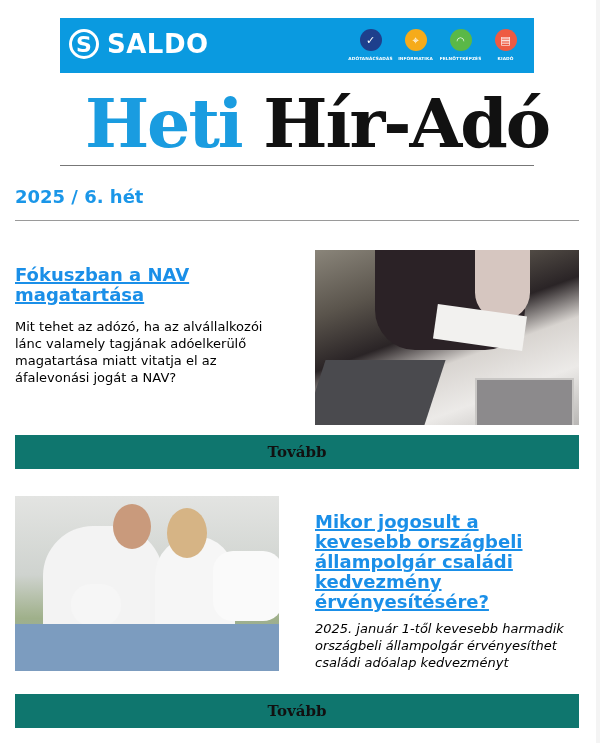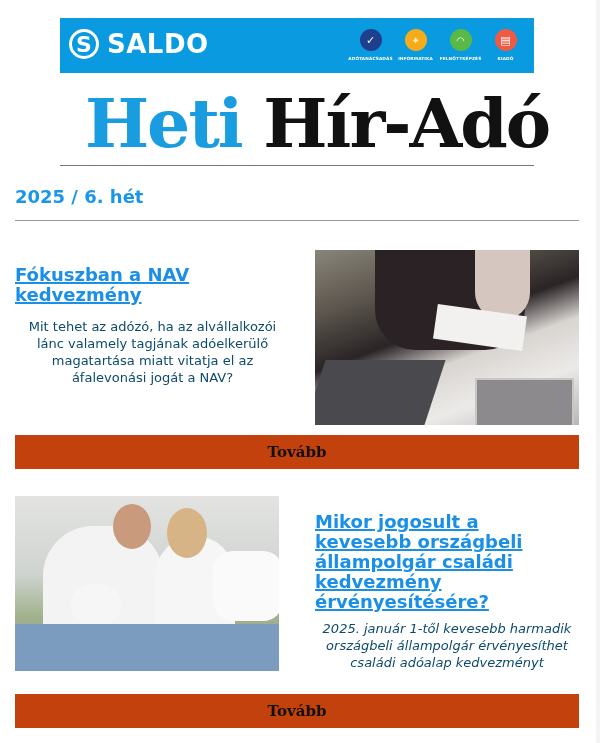--- a/index.html
+++ b/index.html
@@ -19,23 +19,23 @@
 
   .masthead { position:absolute; left:45px; top:82px; width:474px; height:82px; text-align:center; font-family:"DejaVu Serif", serif; font-weight:bold; font-size:68px; line-height:82px; letter-spacing:-2px; white-space:nowrap;margin-left:20px; }
   .mh-blue { color:#1a9ce0; }
   .mh-black { color:#111; }
   .mh-rule { position:absolute; left:45px; top:165px; width:474px; height:1px; background:#777; }
 
   .week { position:absolute; left:0; top:186px; width:564px; text-align:left; font:bold 18px "DejaVu Sans", sans-serif; color:#1a96e8; }
   .week-rule { position:absolute; left:0; top:220px; width:564px; height:1px; background:#9a9a9a; }
 
   .a-title { position:absolute; font:bold 18px/20px "DejaVu Sans", sans-serif; color:#1a8fe8; text-decoration:underline; text-decoration-thickness:2px; margin:0; }
-  .a-desc { position:absolute; font:13px/17px "DejaVu Sans", sans-serif; color:#0c4a6e; margin:0;text-align:center; }
+  .a-desc { position:absolute; font:13px/17px "DejaVu Sans", sans-serif; color:#000000; margin:0; }
   .img { position:absolute; overflow:hidden; }
-  .more { position:absolute; left:0; width:564px; height:34px; background:#c2410c; text-align:center; font:bold 15px/34px "DejaVu Serif", serif; color:#111; cursor:pointer; }
+  .more { position:absolute; left:0; width:564px; height:34px; background:#0f766e; text-align:center; font:bold 15px/34px "DejaVu Serif", serif; color:#111; cursor:pointer; }
 </style>
 </head>
 <body>
 
 <div class="scrollbar"></div>
 
 <div class="wrap">
 
   <div class="brand-bar">
     <div class="logo">
@@ -64,21 +64,21 @@
 
   <div class="masthead">
     <span class="mh-blue">Heti</span>
     <span class="mh-black">Hír-Adó</span>
   </div>
   <div class="mh-rule"></div>
 
   <div class="week">2025 / 6. hét</div>
   <div class="week-rule"></div>
 
-  <a class="a-title" style="left:0;top:265px;width:260px;" href="#">Fókuszban a NAV kedvezmény</a>
+  <a class="a-title" style="left:0;top:265px;width:260px;" href="#">Fókuszban a NAV magatartása</a>
   <p class="a-desc" style="left:0;top:318px;width:275px;">Mit tehet az adózó, ha az alvállalkozói lánc valamely tagjának adóelkerülő magatartása miatt vitatja el az áfalevonási jogát a NAV?</p>
   <div class="img" style="left:300px;top:250px;width:264px;height:175px;background:linear-gradient(160deg,#8a857a 0%,#5a544c 25%,#2a2426 45%,#d8d4d0 60%,#eceae8 78%,#b9b7b5 100%);">
     <div style="position:absolute;left:60px;top:0;width:150px;height:100px;background:#2b2226;border-radius:0 0 40px 40px;"></div>
     <div style="position:absolute;left:160px;top:0;width:55px;height:70px;background:#d6c6c0;border-radius:0 0 30px 30px;"></div>
     <div style="position:absolute;left:120px;top:60px;width:90px;height:35px;background:#f2f1ef;transform:rotate(8deg);"></div>
     <div style="position:absolute;left:0;top:110px;width:120px;height:65px;background:#4a4a4e;transform:skewX(-18deg);"></div>
     <div style="position:absolute;left:160px;top:128px;width:95px;height:45px;background:#8c8a8c;border:2px solid #c9c7c5;"></div>
   </div>
   <div class="more" style="top:435px;">Tovább</div>
 

